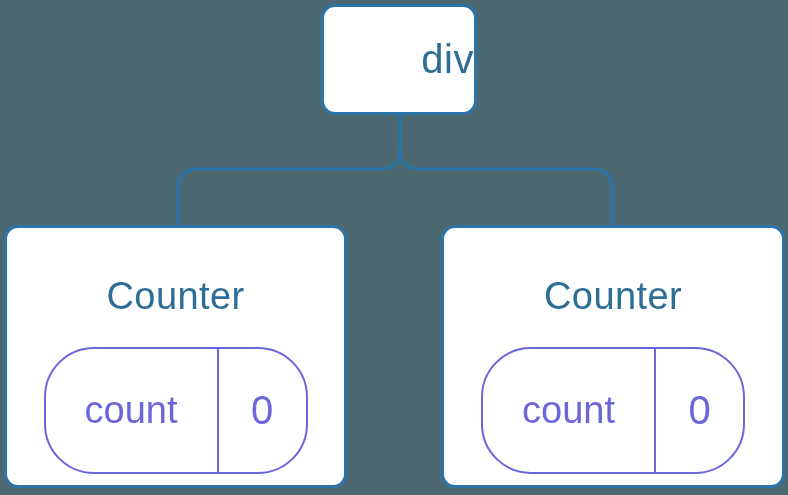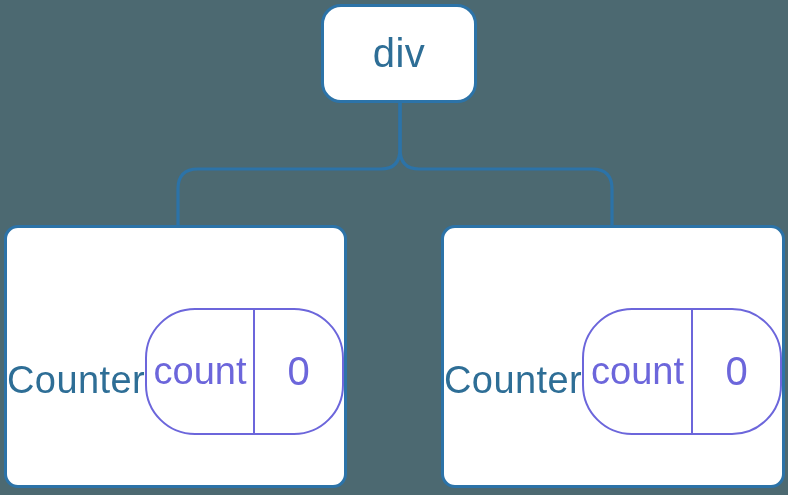--- a/index.html
+++ b/index.html
@@ -28,42 +28,43 @@
   }
   .connector path {
     fill: none;
     stroke: var(--line);
     stroke-width: 3.2;
     stroke-linecap: butt;
   }
   .node-root {
     position: absolute;
     left: 321px; top: 4px;
-    width: 156px; height: 99px;
+    width: 156px; height: 111px;
     background: var(--node-bg);
     border: 3px solid var(--line);
-    border-radius: 20px;
+    border-radius: 14px;
     display: flex;
     align-items: center;
-    justify-content: center;
+    justify-content: flex-end;
   }
   .node-root .node-label {
     font-size: 40px;
     font-weight: 500;
     color: var(--label-text);
     letter-spacing: 0.5px;
   }
   .card {
     position: absolute;
     top: 225px;
     width: 343px; height: 263px;
     background: var(--node-bg);
     border: 3px solid var(--line);
     border-radius: 14px;
     display: flex;
+    flex-direction: column;
     align-items: center;
   }
   .card-left  { left: 4px; }
   .card-right { left: 441px; width: 344px; }
   .card-title {
     margin-top: 46px;
     height: 44px;
     line-height: 44px;
     font-size: 38px;
     font-weight: 500;

